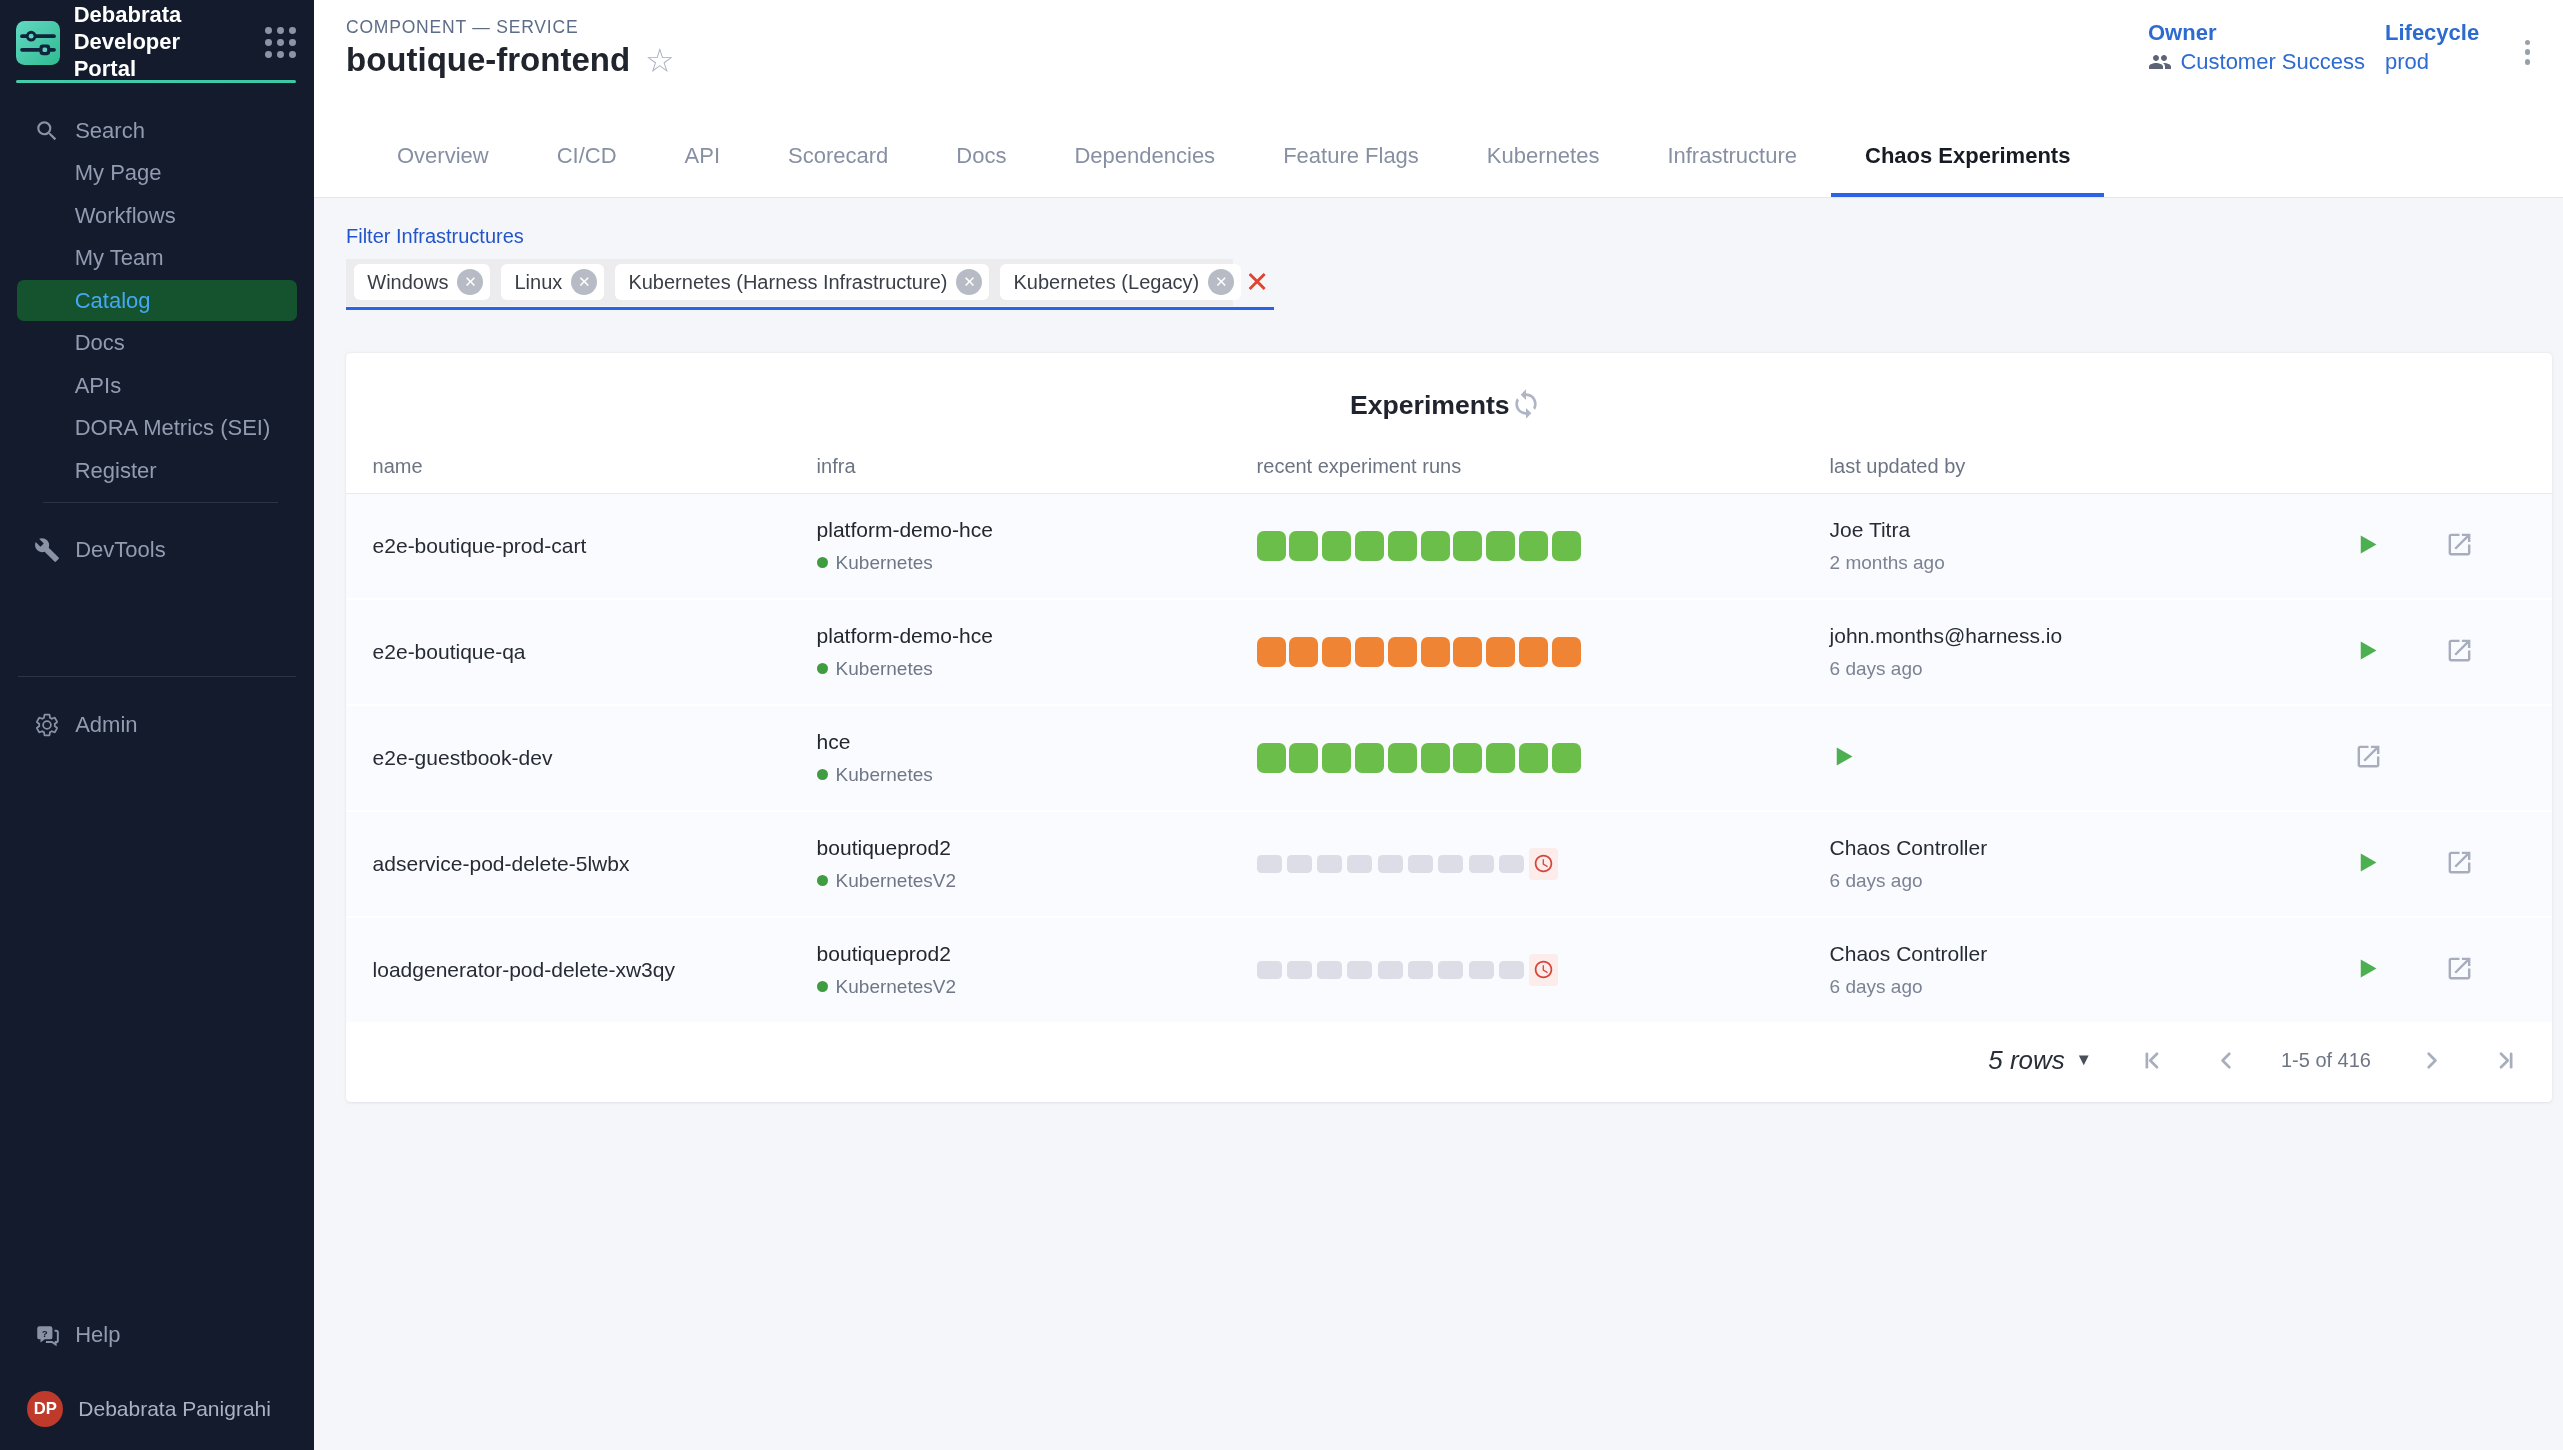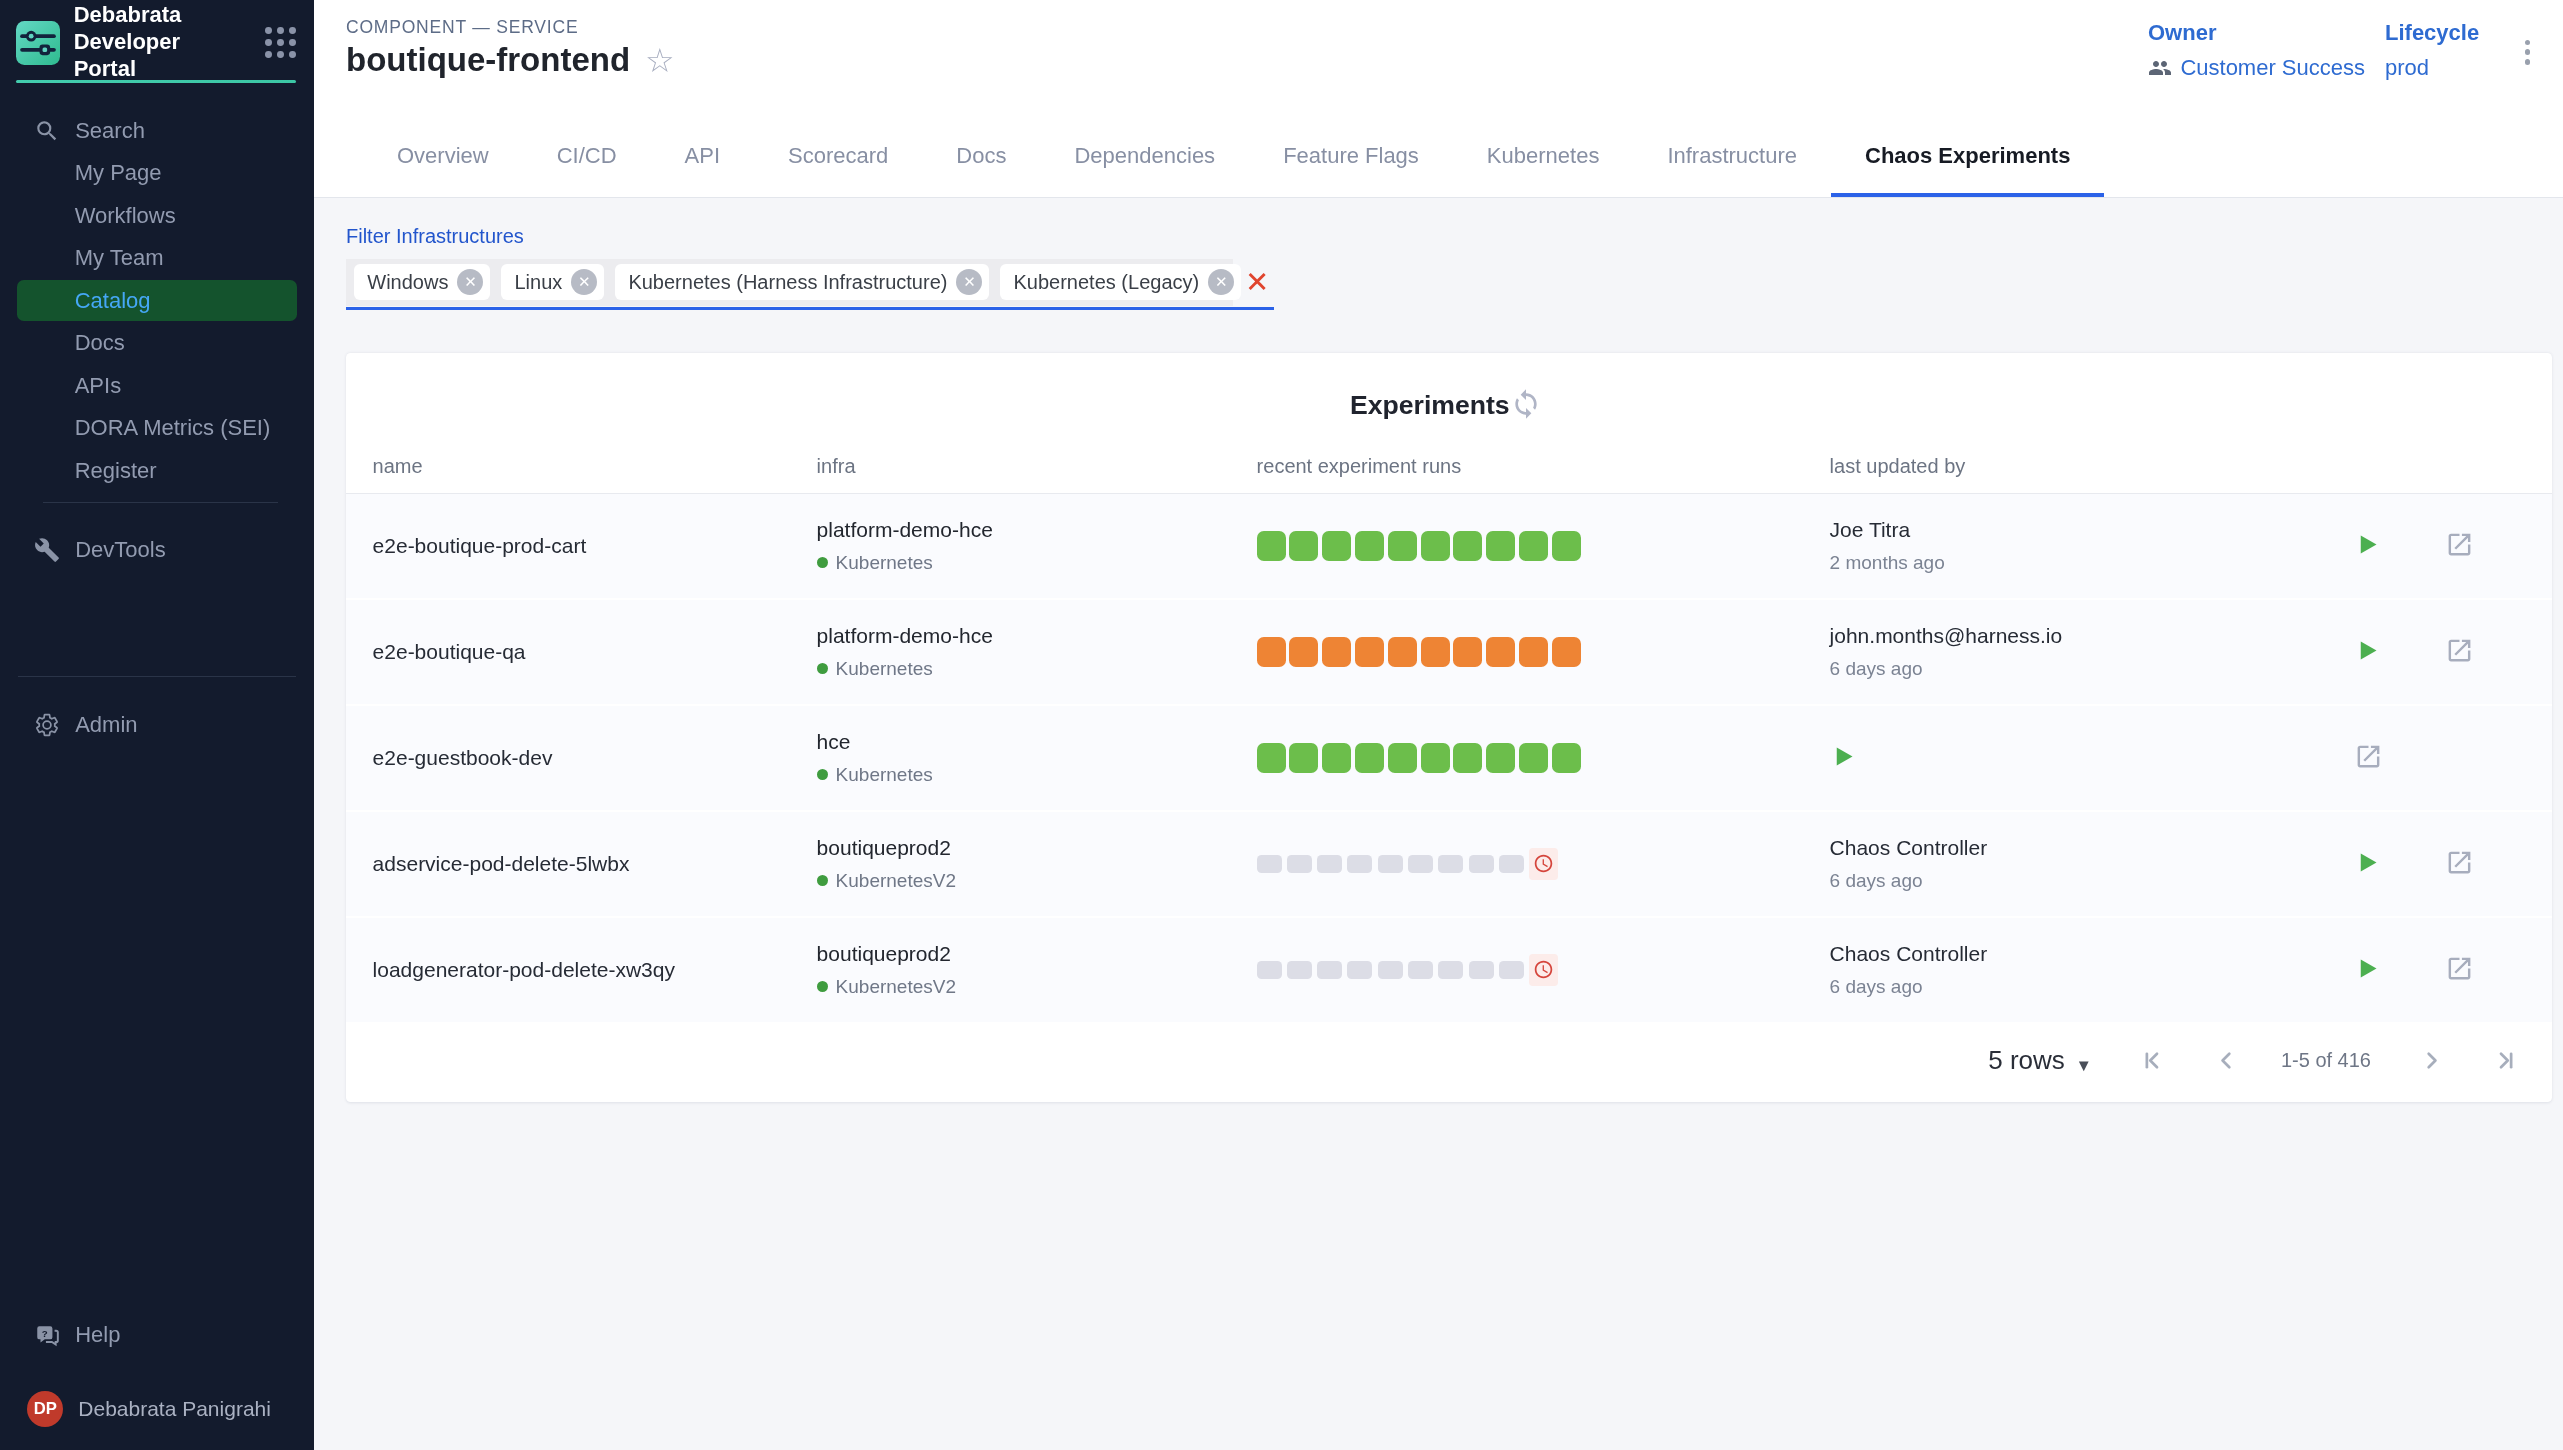--- a/index.html
+++ b/index.html
@@ -37,21 +37,21 @@
   
   .main { position:absolute; left:314px; top:0; right:0; bottom:0; }
   .topbar { position:relative; height:114px; background:#fff; }
   .breadcrumb { position:absolute; left:32px; top:16.7px; font-size:17.5px; letter-spacing:0.8px;
     color:#5d6c87; font-weight:500; }
   .title-row { position:absolute; left:32px; top:41px; display:flex; align-items:center; }
   .page-title { font-size:33px; font-weight:700; color:#20242c; }
   .star { margin-left:15px; font-size:33px; color:#a8aec0; line-height:1; cursor:pointer; }
   .meta-block { position:absolute; top:20px; }
   .meta-label { font-size:22px; font-weight:700; color:#2e6bd1; }
-  .meta-value { margin-top:9px; display:flex; align-items:center; font-size:22px; color:#2e6bd1; }
+  .meta-value { margin-top:3px; display:flex; align-items:center; font-size:22px; color:#2e6bd1; }
   .meta-value svg { width:24px; height:24px; fill:#5c6575; margin-right:8.4px; }
   .meta-owner { left:1834px; }
   .meta-lifecycle { left:2071px; }
   .meta-lifecycle .meta-value { color:#2e6bd1; }
   .kebab { position:absolute; left:2206px; top:35px; display:flex; flex-direction:column; gap:4.6px;
     padding:4.6px; cursor:pointer; }
   .kebab i { width:5.3px; height:5.3px; border-radius:50%; background:#99a0ad; }
 
   .tabbar { height:84px; background:#fff; border-bottom:0.8px solid #e3e6ec;
     display:flex; padding-left:49px; }
@@ -96,21 +96,21 @@
   .sq.clock { width:29px; height:32px; border-radius:3.8px; background:#fcecea;
     display:flex; align-items:center; justify-content:center; }
   .sq.clock svg { width:21px; height:21px; fill:#d5453c; }
   .upd-name { font-size:21px; color:#262b35; }
   .upd-ago { margin-top:10px; font-size:19px; color:#7b8393; }
   .play-btn svg { width:27px; height:27px; fill:#4caf50; cursor:pointer; }
   .open-btn svg { width:29px; height:29px; fill:#a7adbd; cursor:pointer; }
 
   .pagination { display:flex; align-items:center; justify-content:flex-end;
     padding:21px 33px 26px; gap:0; }
-  .rows-select { display:flex; align-items:flex-end; font-size:26px; color:#2a2e38; cursor:pointer; }
+  .rows-select { display:flex; align-items:center; font-size:26px; color:#2a2e38; cursor:pointer;font-style:italic; }
   .rows-caret { margin-left:10.6px; font-size:16.7px; color:#4a4f59; }
   .pg-btn { margin-left:47px; cursor:pointer; display:flex; align-items:center; }
   .pg-btn svg { width:27px; height:27px; stroke:#a7aebc; stroke-width:2.4; fill:none;
     stroke-linecap:round; stroke-linejoin:round; }
   .pg-range { margin-left:41px; font-size:20px; color:#6e7686; }
 </style>
 </head>
 <body>
 
 <aside class="sidebar">

